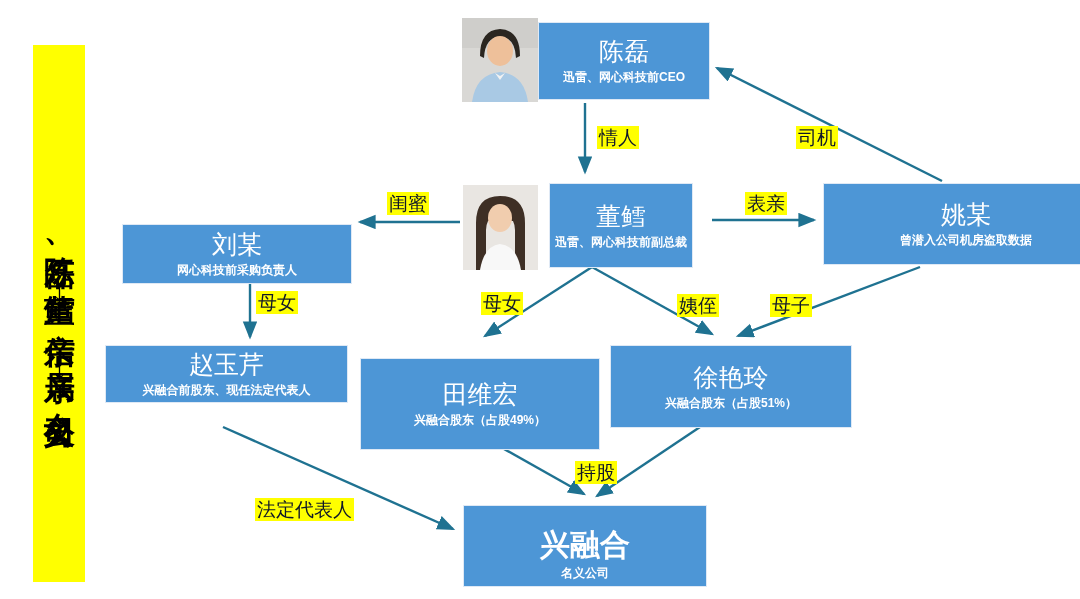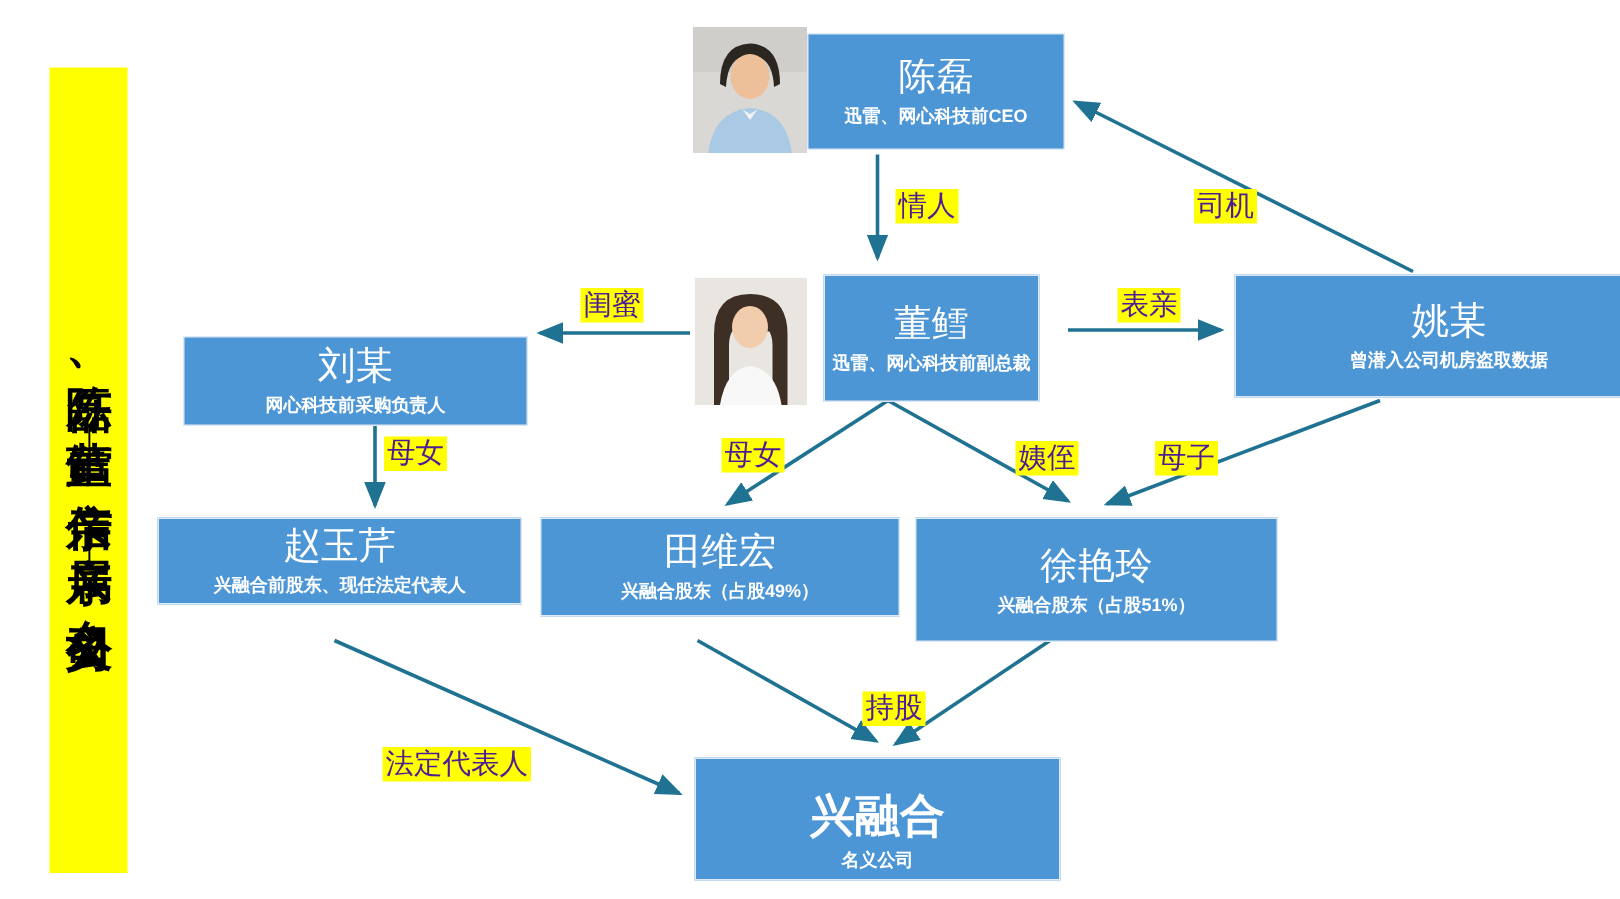--- a/index.html
+++ b/index.html
@@ -24,39 +24,39 @@
     gap:7px;text-align:center;
   }
   .node .title{font-size:25px;font-weight:400;line-height:1;}
   .node .sub{font-size:12px;font-weight:700;line-height:1;white-space:nowrap;}
 
   #node-chenlei     {left:538px;top:22px; width:172px;height:78px;}
   #node-dongxue     {left:537px;top:183px;width:144px;height:85px;margin-left:12px;}
   #node-liumou      {left:122px;top:185px;width:230px;height:60px;margin-top:39px;}
   #node-yaomou      {left:823px;top:183px;width:286px;height:82px;}
   #node-zhaoyuqin   {left:105px;top:345px;width:243px;height:58px;}
-  #node-tianweihong {left:360px;top:345px;width:240px;height:66px;}
+  #node-tianweihong {left:360px;top:358px;width:240px;height:92px;}
   #node-xuyanling   {left:610px;top:345px;width:242px;height:83px;}
   #node-xingronghe  {left:463px;top:505px;width:244px;height:82px;}
   #node-xingronghe .title{font-size:30px;font-weight:700;margin-top:17px;}
   #node-xingronghe .sub{font-size:12px;}
 
   
   .photo{position:absolute;overflow:hidden;box-shadow:0 0 0 1px #cfcfcf inset;}
   #photo-chenlei{left:462px;top:18px;width:76px;height:84px;}
   #photo-dongxue{left:463px;top:185px;width:75px;height:85px;}
   .photo svg{display:block;width:100%;height:100%;}
 
   
   #edges{position:absolute;left:0;top:0;width:1080px;height:599px;pointer-events:none;}
   #edges line{stroke:#1F7291;stroke-width:2.4;}
 
   
   .edge-label{
-    position:absolute;background:#FFFF00;color:#4c1d95;
+    position:absolute;background:#FFFF00;color:#0f172a;
     font-size:19px;line-height:23px;padding:0 2px;white-space:nowrap;
   }
   #label-qingren {left:597px;top:126px;}
   #label-siji    {left:796px;top:126px;}
   #label-guimi   {left:387px;top:192px;}
   #label-biaoqin {left:745px;top:192px;}
   #label-munv-left   {left:256px;top:291px;}
   #label-munv-center {left:481px;top:292px;}
   #label-yizhi   {left:677px;top:294px;}
   #label-muzi    {left:770px;top:294px;}

